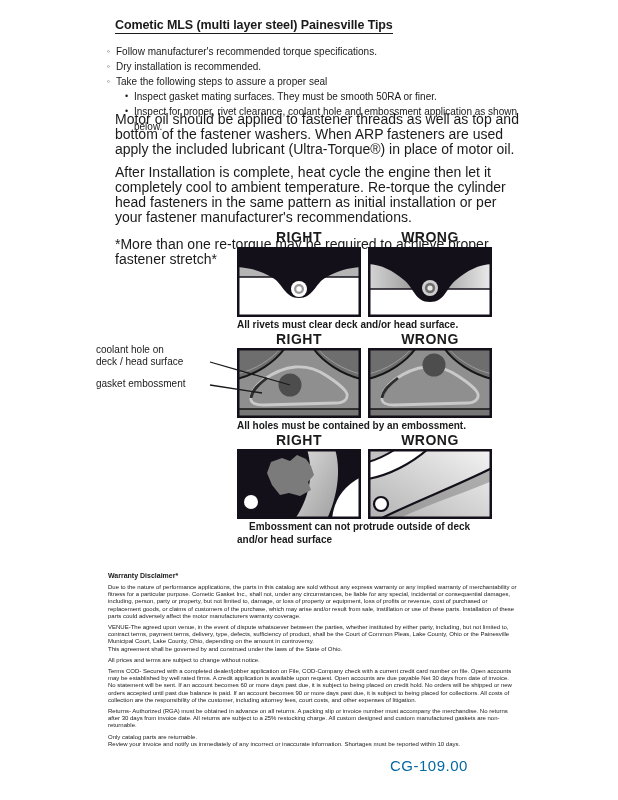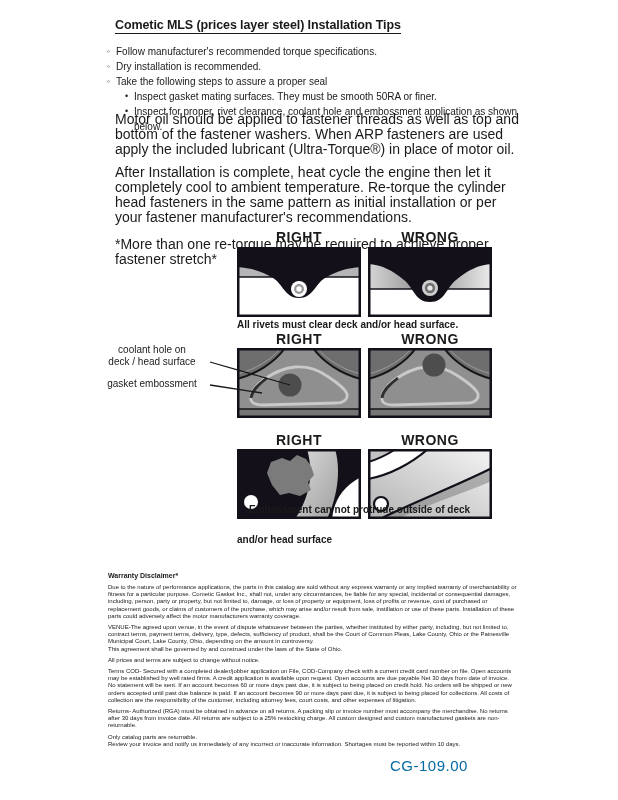--- a/index.html
+++ b/index.html
@@ -23,36 +23,36 @@
   
   .diesel{position:absolute;left:115px;top:112px;width:412px;}
   .diesel h2{margin:0 0 5px 0;font-size:12.5px;font-weight:bold;}
   .diesel p{margin:0 0 8px 0;font-size:14px;line-height:15px;}
   .diesel p.note{margin-top:12px;}
   
   .fig-hdr{position:absolute;width:124px;text-align:center;font-size:14px;font-weight:600;letter-spacing:.5px;}
   .panel{position:absolute;width:124px;height:70px;}
   .panel svg{display:block;}
   .fig-caption{position:absolute;left:237px;font-size:10px;font-weight:bold;white-space:nowrap;}
-  .fig-label{position:absolute;left:96px;width:112px;text-align:center;font-size:10px;line-height:12px;}
+  .fig-label{position:absolute;left:96px;width:112px;text-align:left;font-size:10px;line-height:12px;}
   .leader-lines{position:absolute;left:200px;top:350px;z-index:5;pointer-events:none;}
   
   .disclaimer{position:absolute;left:108px;top:572px;width:410px;}
   .disclaimer h3{margin:0 0 5px 0;font-size:7px;font-weight:bold;}
   .disclaimer p{margin:0 0 4px 0;font-size:6px;line-height:7.2px;}
   .disclaimer p.joined{margin-bottom:0;}
   
   .page-number{position:absolute;left:390px;top:757px;font-size:15px;letter-spacing:.5px;color:#0369a1;}
 </style>
 </head>
 <body>
 
 <div class="page">
 
-  <h1 class="title">Cometic MLS (prices layer steel) Installation Tips</h1>
+  <h1 class="title">Cometic MLS (multi layer steel) Painesville Tips</h1>
 
   <ul class="tips">
     <li class="b1">
         <span class="marker open">◦</span>
         <span>Follow manufacturer's recommended torque specifications.</span>
       </li>
     <li class="b1">
         <span class="marker open">◦</span>
         <span>Dry installation is recommended.</span>
       </li>
@@ -162,20 +162,21 @@
       <circle cx="66" cy="17" r="11.5" fill="#4d4d4d"></circle>
       <rect x="1.25" y="1.25" width="121.5" height="67.5" fill="none" stroke="#14101a" stroke-width="2.5"></rect>
     </svg>
   </div>
 
   <svg class="leader-lines" width="120" height="60" viewBox="0 0 120 60">
     <line x1="10" y1="12" x2="90" y2="35" stroke="#1a1a1a" stroke-width="1.3"></line>
     <line x1="10" y1="35" x2="62" y2="43" stroke="#1a1a1a" stroke-width="1.3"></line>
   </svg>
 
+  <div class="fig-caption" style="top:420px;">All holes must be contained by an embossment.</div>
 
   <div class="fig-hdr" style="left:237px;top:432px;">RIGHT</div>
   <div class="fig-hdr" style="left:368px;top:432px;">WRONG</div>
 
   <div class="panel" style="left:237px;top:449px;">
     <svg width="124" height="70" viewBox="0 0 124 70">
       <defs>
         <linearGradient id="band3r" x1="0" y1="0" x2="1" y2="1">
           <stop offset="0" stop-color="#dcdcdc"></stop>
             <stop offset="1" stop-color="#9f9f9f"></stop>
@@ -203,21 +204,21 @@
       <path d="M28,0 C17,7 8,11 0,13" fill="none" stroke="#14101a" stroke-width="2"></path>
       <path d="M60,0 L124,0 L124,70 L0,70 L0,30 C22,26 44,14 60,0 Z" fill="url(#band3w)"></path>
       <path d="M60,0 C44,14 22,26 0,30" fill="none" stroke="#14101a" stroke-width="2.2"></path>
       <path d="M12,70 C48,52 86,38 124,19 L124,32 C90,46 54,58 30,70 Z" fill="#808080" opacity="0.55"></path>
       <path d="M12,70 C48,52 86,38 124,19" fill="none" stroke="#14101a" stroke-width="2.2"></path>
       <circle cx="13" cy="55" r="7" fill="#ffffff" stroke="#14101a" stroke-width="2.2"></circle>
       <rect x="1.25" y="1.25" width="121.5" height="67.5" fill="none" stroke="#14101a" stroke-width="2.5"></rect>
     </svg>
   </div>
 
-  <div class="fig-caption" style="top:504px;padding-left:12px;">Embossment can not protrude outside of deck</div>
+  <div class="fig-caption" style="top:521px;padding-left:12px;">Embossment can not protrude outside of deck</div>
   <div class="fig-caption" style="top:534px;">and/or head surface</div>
 
   <div class="disclaimer">
     <h3>Warranty Disclaimer*</h3>
     <p>Due to the nature of performance applications, the parts in this catalog are sold without any express warranty or any implied warranty of merchantability or fitness for a particular purpose.  Cometic Gasket Inc., shall not, under any circumstances, be liable for any special, incidental or consequential damages, including, person, party or property, but not limited to, damage, or loss of property or equipment, loss of profits or revenue, cost of purchased or replacement goods, or claims of customers of the purchase, which may arise and/or result from sale, instillation or use of these parts.  Installation of these parts could adversely affect the motor manufacturers warranty coverage.</p>
     <p class="joined">VENUE-The agreed upon venue, in the event of dispute whatsoever between the parties, whether instituted by either party, including, but not limited to, contract terms, payment terms, delivery, type, defects, sufficiency of product, shall be the Court of Common Pleas, Lake County, Ohio or the Painesville Municipal Court, Lake County, Ohio, depending on the amount in controversy.</p>
     <p>This agreement shall be governed by and construed under the laws of the State of Ohio.</p>
     <p>All prices and terms are subject to change without notice.</p>
     <p>Terms COD- Secured with a completed dealer/jobber application on File, COD-Company check with a current credit card number on file.  Open accounts may be established by well rated firms.  A credit application is available upon request.  Open accounts are due payable Net 30 days from date of invoice.  No statement will be sent.  If an account becomes 60 or more days past due, it is subject to being placed on credit hold.  No orders will be shipped or new orders accepted until past due balance is paid.  If an account becomes 90 or more days past due, it is subject to being placed for collections.  All costs of collection are the responsibility of the customer, including attorney fees, court costs, and other expenses of litigation.</p>
     <p>Returns- Authorized (RGA) must be obtained in advance on all returns.  A packing slip or invoice number must accompany the merchandise.  No returns after 30 days from invoice date.  All returns are subject to a 25% restocking charge.  All custom designed and custom manufactured gaskets are non-returnable.</p>

